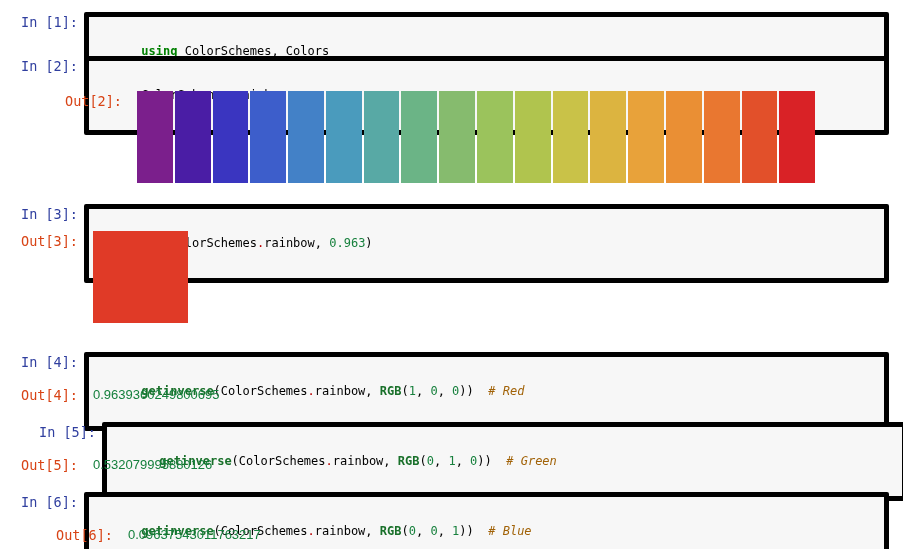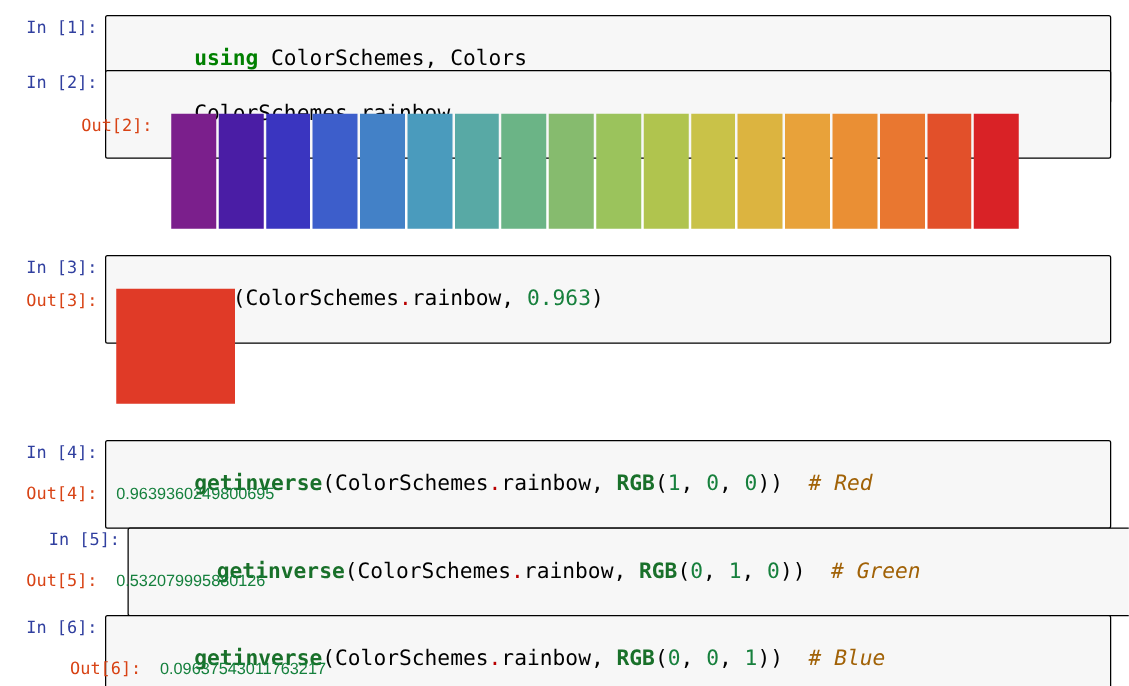--- a/index.html
+++ b/index.html
@@ -43,27 +43,27 @@
   .prompt.in {
     color: #303f9f;
   }
   .prompt.out {
     color: #d84315;
   }
 
   
   .input-box {
     background: #f7f7f7;
-    border: 1px solid #000000;
+    border: 5px solid #000000;
     border-radius: 2px;
     padding: 4px 9px 5px 9px;
     box-sizing: border-box;
     width: 805px;
     font-family: "DejaVu Sans Mono", "Liberation Mono", monospace;
-    font-size: 17px;
+    font-size: 12px;
     line-height: 20px;
     white-space: pre;
     color: #000000;
     overflow: hidden;
   }
 
   
   .tok-kw      { color: #008000; font-weight: bold; }
   .tok-fn      { color: #19702a; font-weight: bold; }
   .tok-plain   { color: #000000; }

